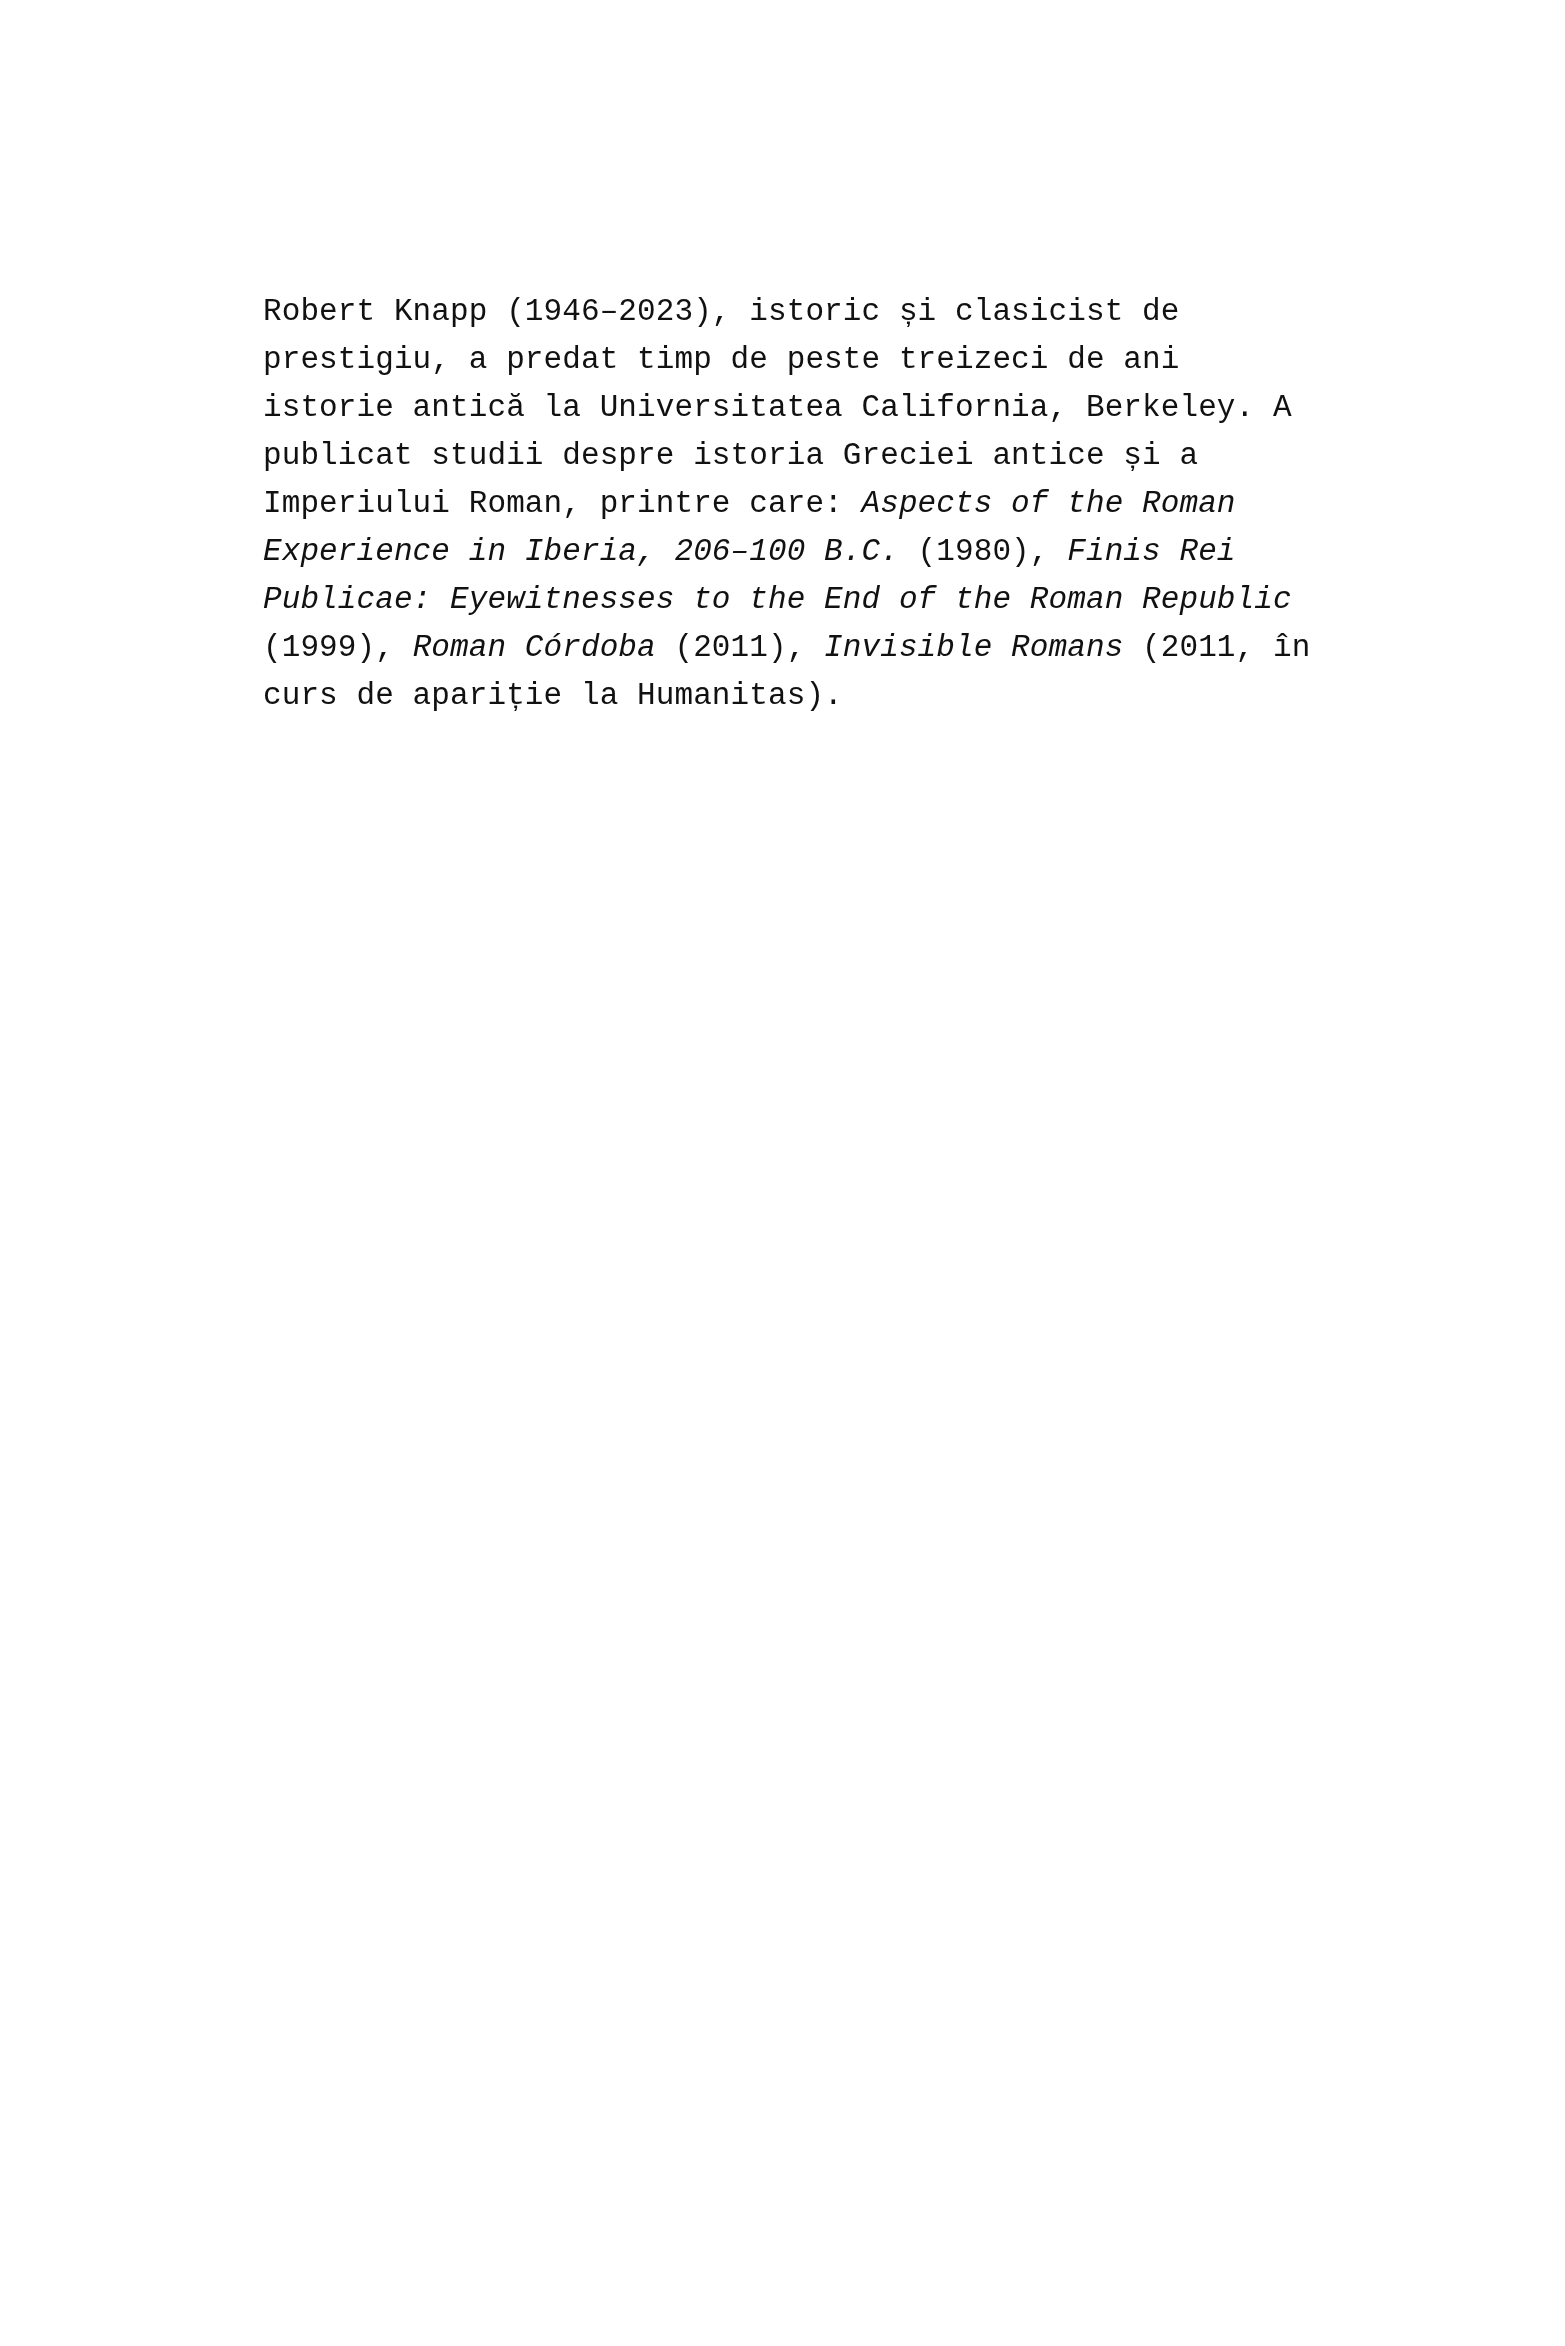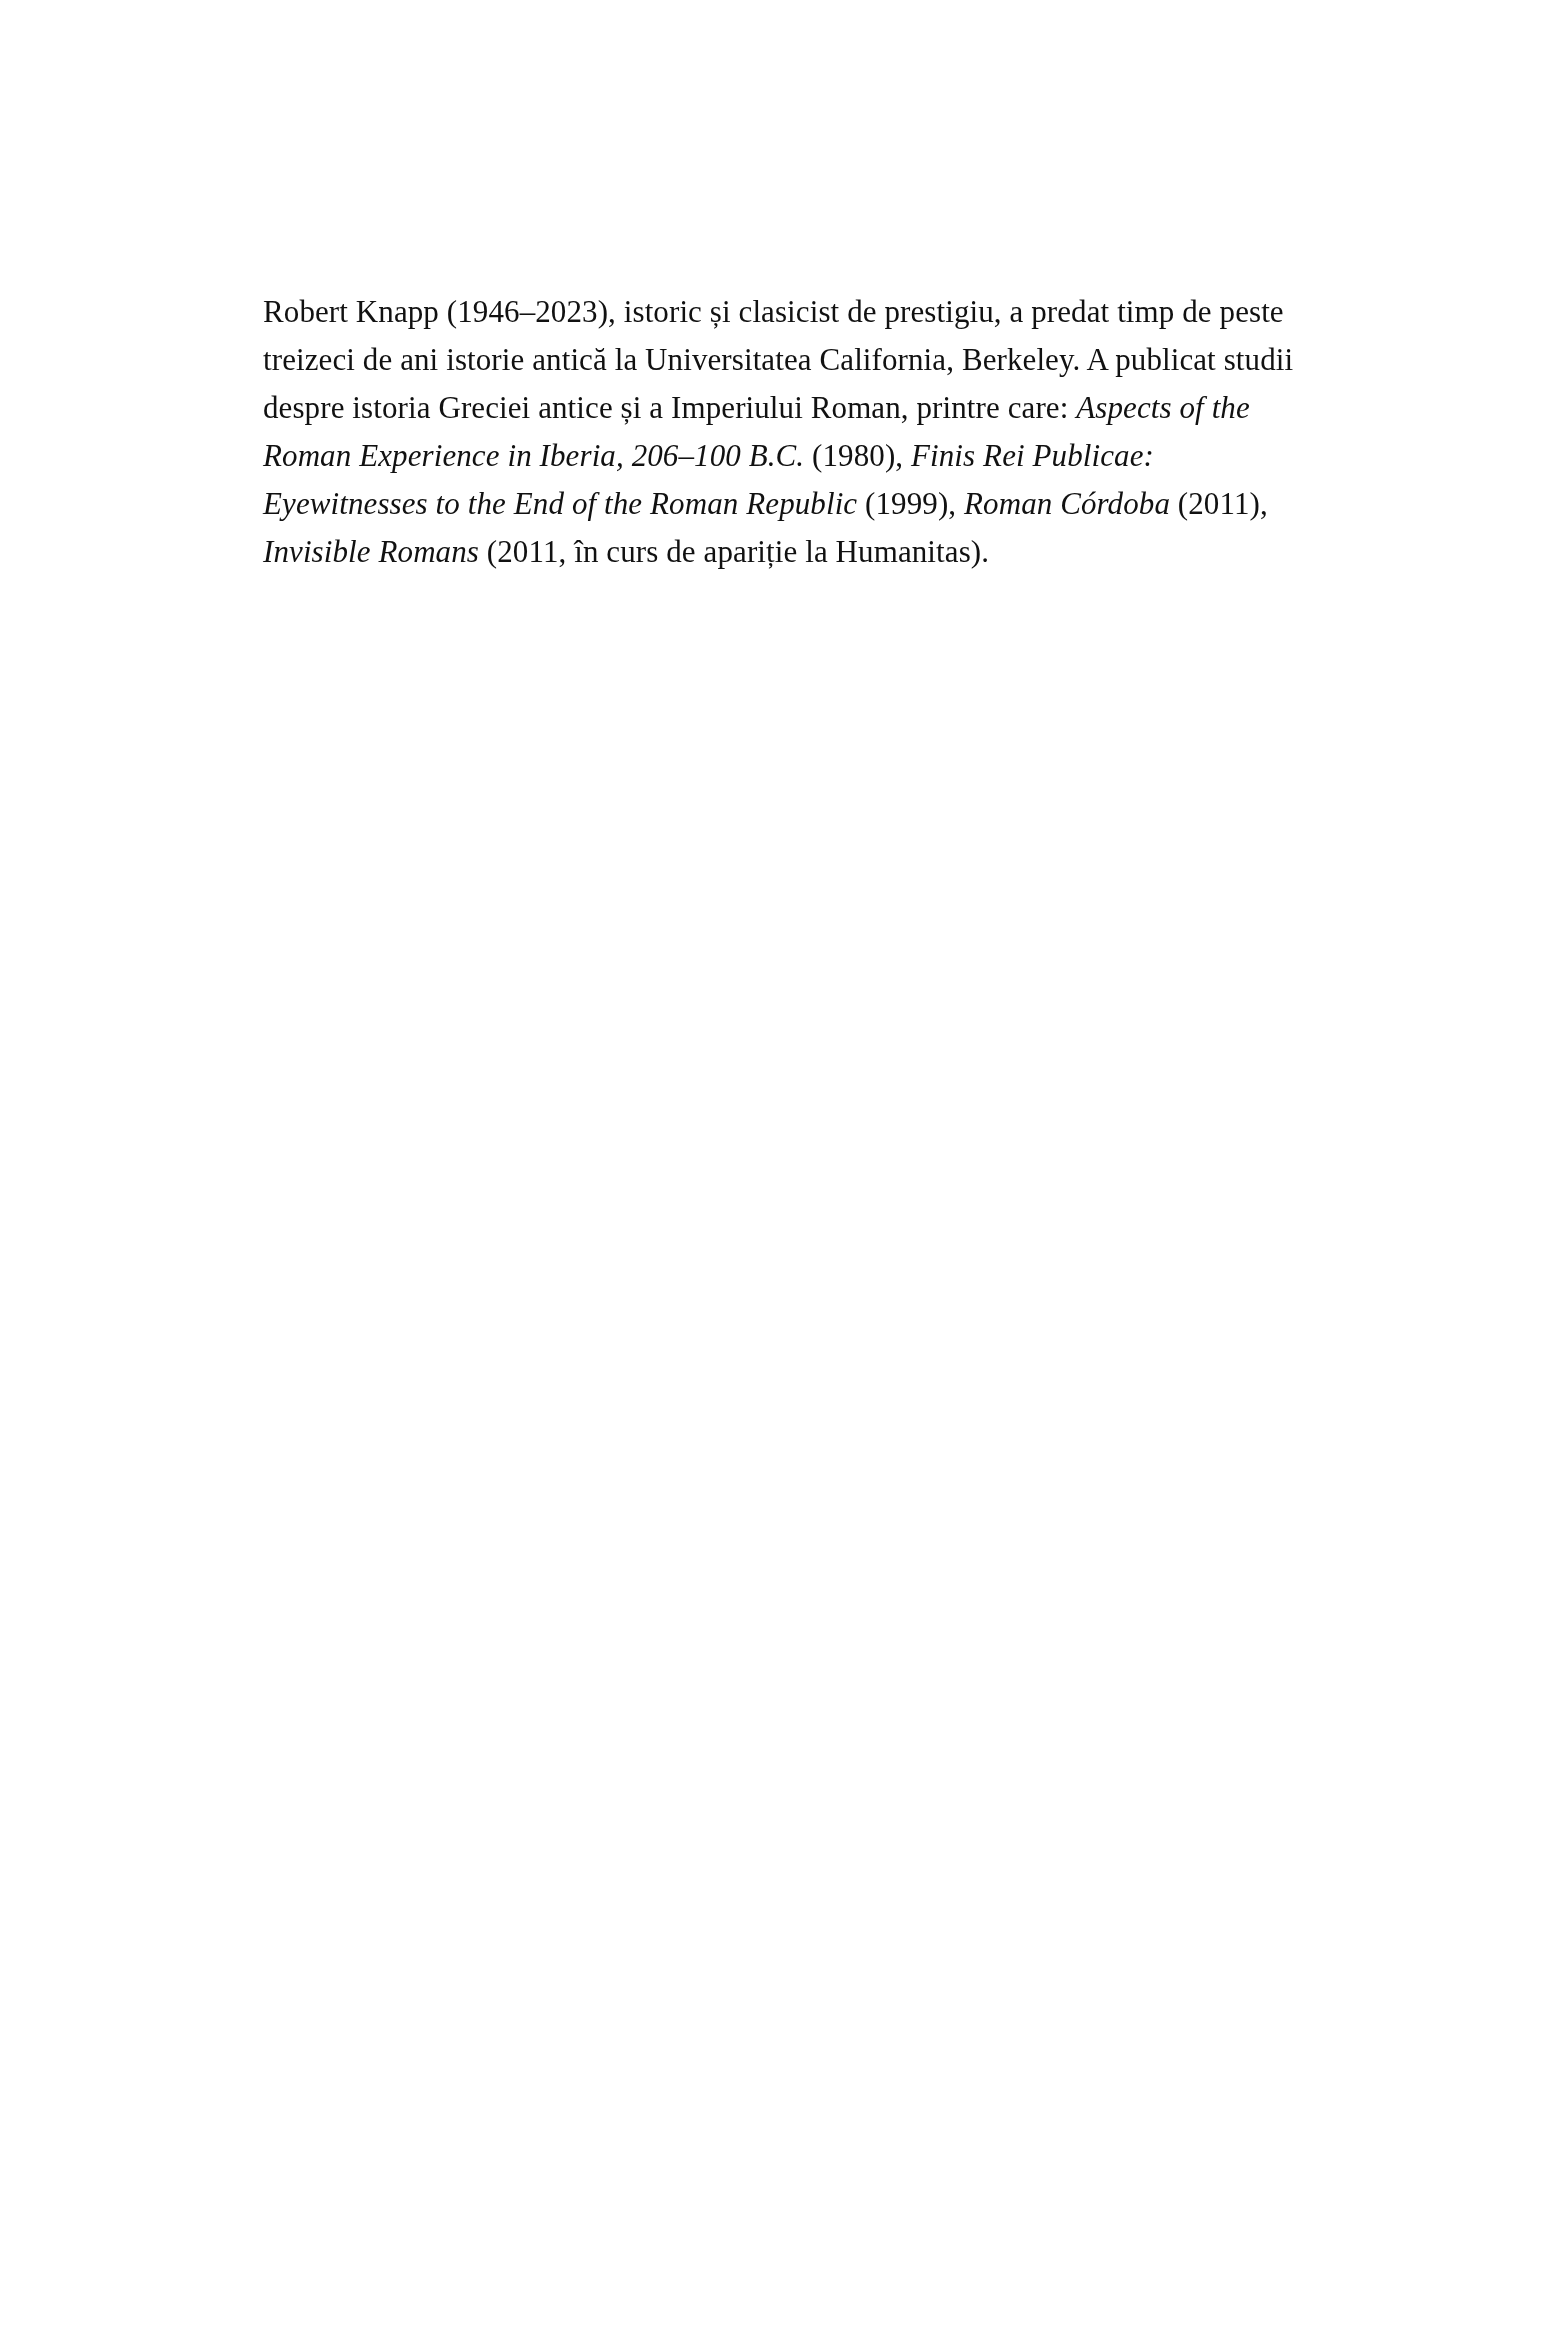--- a/index.html
+++ b/index.html
@@ -6,21 +6,21 @@
     margin: 0;
     padding: 0;
     background: #ffffff;
   }
   .page {
     position: relative;
     width: 1565px;
     height: 2347px;
     background: #ffffff;
     overflow: hidden;
-    font-family: Liberation Serif, serif;
+    font-family: Liberation Mono, monospace;
     color: #111111;
   }
   .bio-block {
     position: absolute;
     left: 263px;
     top: 257px;
     width: 1050px;
   }
   .bio-paragraph {
     font-size: 31px;

